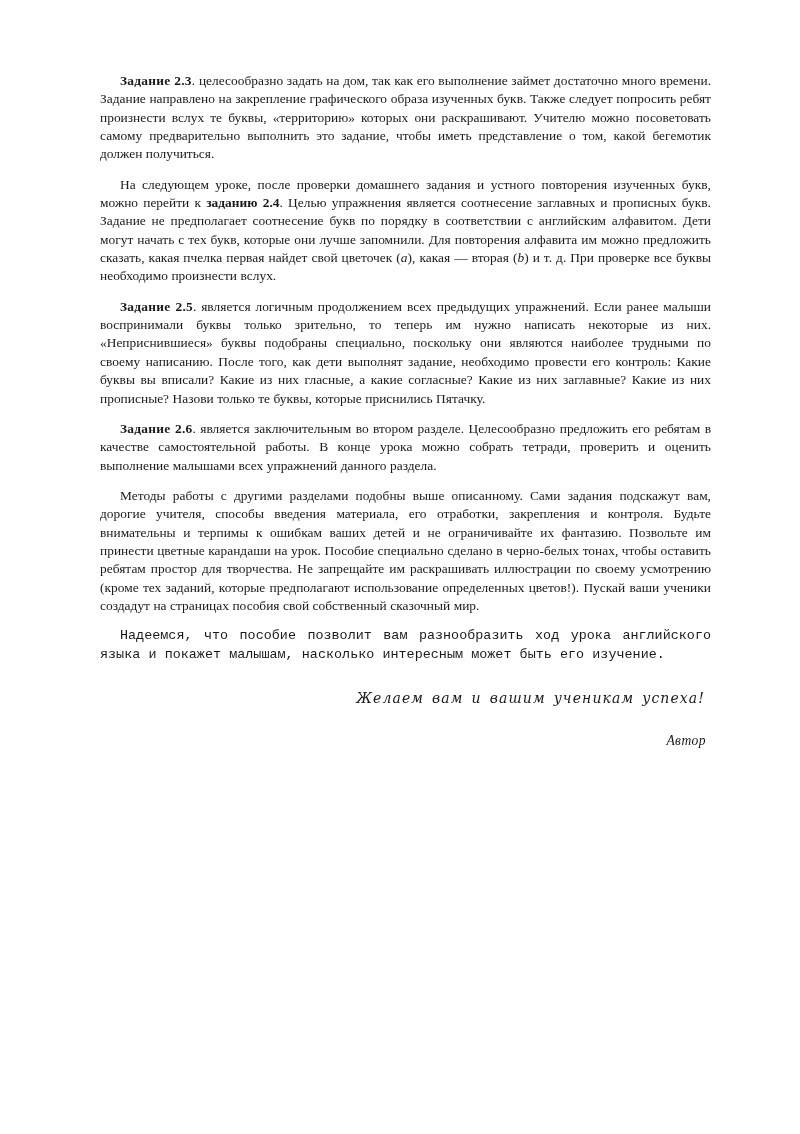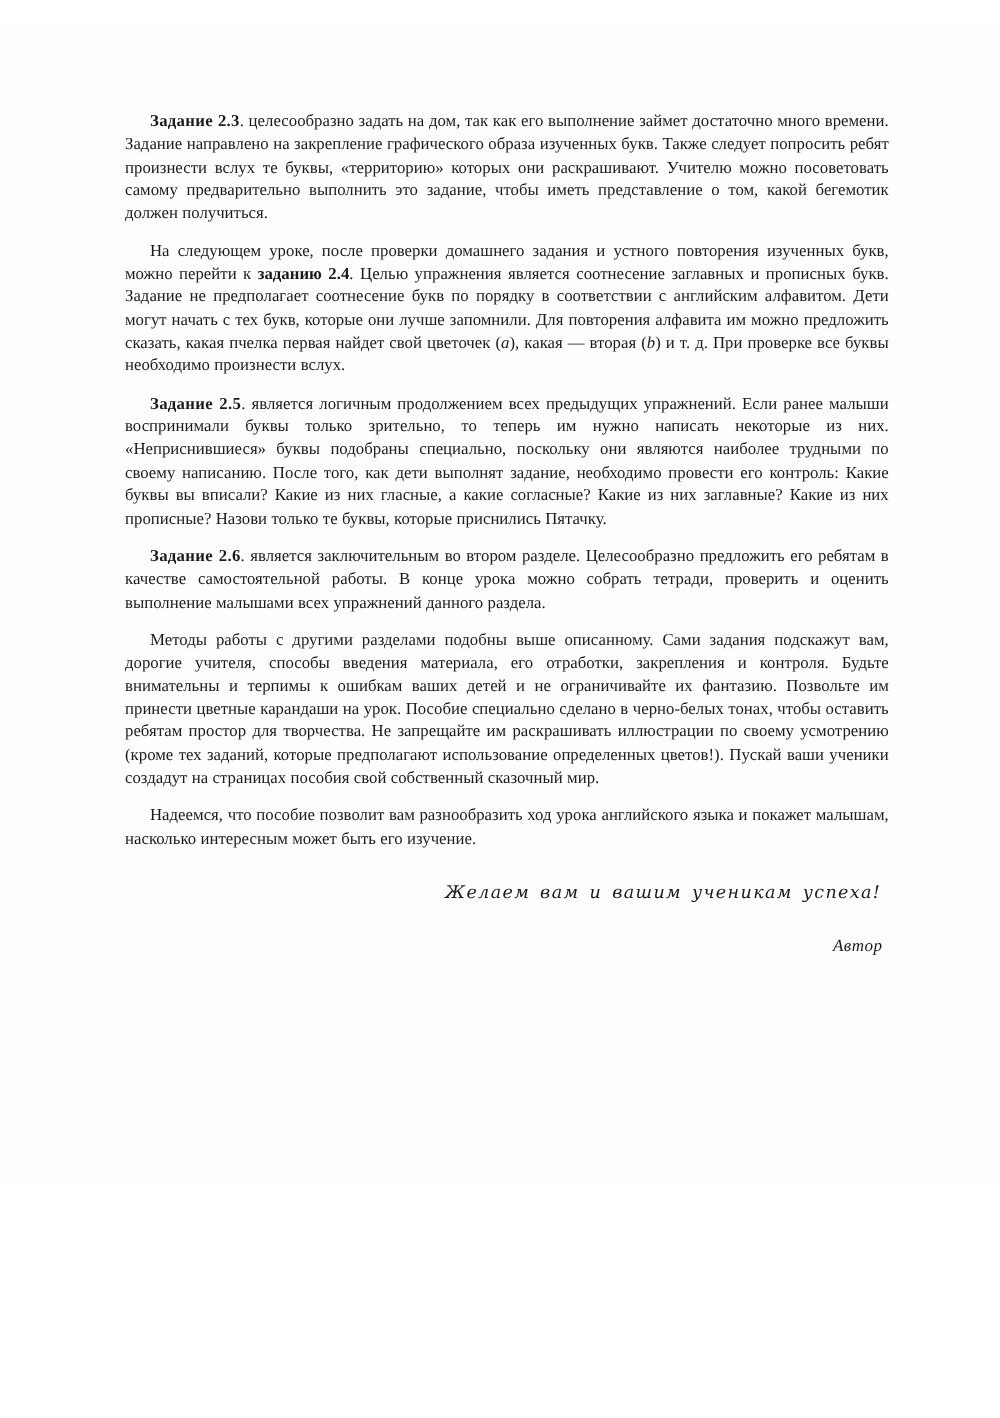--- a/index.html
+++ b/index.html
@@ -13,21 +13,21 @@
     height: 1134px;
     position: relative;
     overflow: hidden;
     font-family: "Liberation Serif", "DejaVu Serif", serif;
     color: #1a1a1a;
   }
 
   #page {
     position: absolute;
     left: 0;
-    top: 16px;
+    top: 0;
     width: 800px;
     height: 932px;
     background: #fefefe;
   }
 
   #text-column {
     position: absolute;
     left: 100px;
     top: 72px;
     width: 611px;
@@ -44,20 +44,21 @@
     hyphens: manual;
     -webkit-hyphens: manual;
   }
 
   p.para + p.para {
     margin-top: 12px;
   }
 
   p.para.spaced-before {
     margin-top: 19px;
+    font-family: Liberation Mono, monospace;
   }
 
   b.task-label {
     font-weight: bold;
     letter-spacing: 0.25px;
   }
 
   b.inline-ref {
     font-weight: bold;
   }

